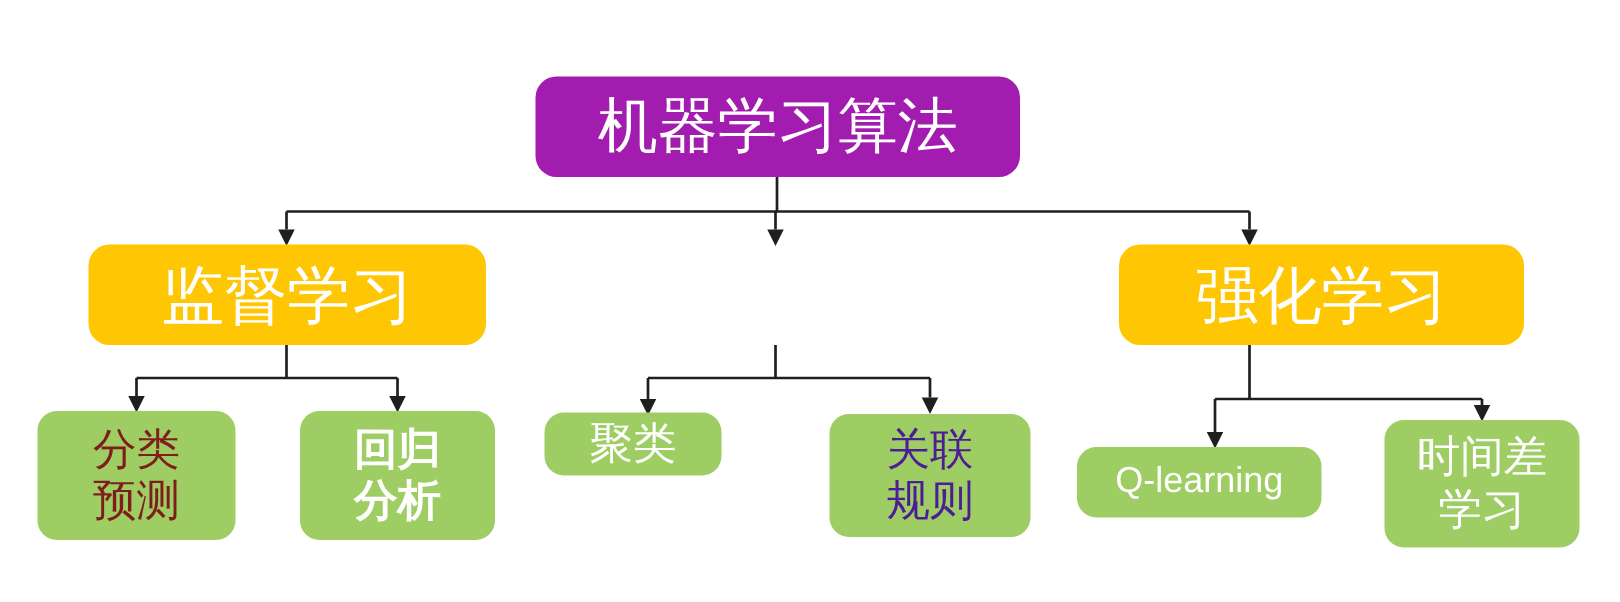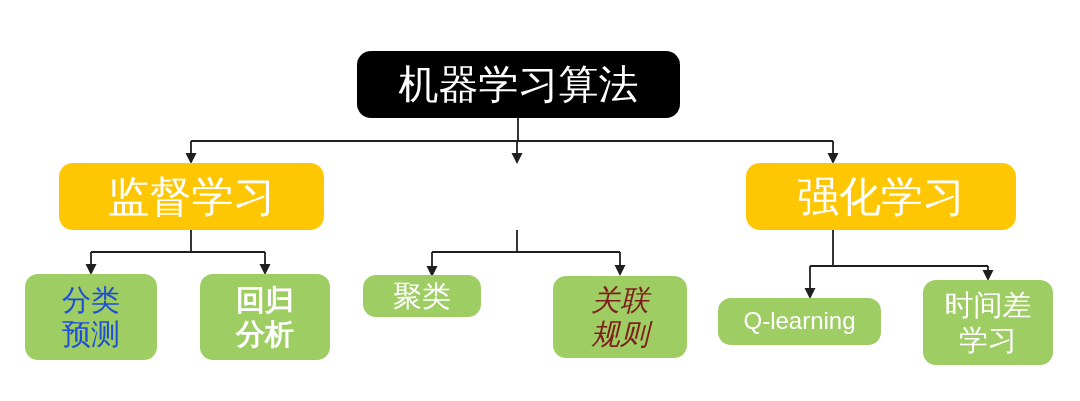--- a/index.html
+++ b/index.html
@@ -83,48 +83,48 @@
       <polygon points="827.5,153 838.5,153 833,164"></polygon>
       <polygon points="85.5,264 96.5,264 91,275"></polygon>
       <polygon points="259.5,264 270.5,264 265,275"></polygon>
       <polygon points="426.5,266 437.5,266 432,277"></polygon>
       <polygon points="614.5,265 625.5,265 620,276"></polygon>
       <polygon points="804.5,288 815.5,288 810,299"></polygon>
       <polygon points="982.5,270 993.5,270 988,281"></polygon>
     </g>
   </svg>
 
-  <div class="node node-root" style="background-color: #000000; color: rgb(255, 255, 255);">
+  <div class="node node-root" style="background-color: #a21caf; color: rgb(255, 255, 255);">
     <span class="label">机器学习算法</span>
   </div>
 
   <div class="node node-l2-a" style="background-color: rgb(255, 198, 3); color: rgb(255, 255, 255);">
     <span class="label">监督学习</span>
   </div>
 
 
   <div class="node node-l2-c" style="background-color: rgb(255, 198, 3); color: rgb(255, 255, 255); margin-left: 48px;">
     <span class="label">强化学习</span>
   </div>
 
-  <div class="node node-leaf node-leaf-1" style="background-color: rgb(158, 205, 99); color: #1d4ed8;">
+  <div class="node node-leaf node-leaf-1" style="background-color: rgb(158, 205, 99); color: #7f1d1d;">
     <span class="label">分类
 预测</span>
   </div>
 
   <div class="node node-leaf node-leaf-2" style="background-color: rgb(158, 205, 99); color: rgb(255, 255, 255);">
     <span class="label">回归
 分析</span>
   </div>
 
   <div class="node node-leaf node-leaf-3" style="background-color: rgb(158, 205, 99); color: rgb(255, 255, 255);">
     <span class="label">聚类</span>
   </div>
 
-  <div class="node node-leaf node-leaf-4" style="background-color: rgb(158, 205, 99); color: #7f1d1d; font-style: italic;">
+  <div class="node node-leaf node-leaf-4" style="background-color: rgb(158, 205, 99); color: #4c1d95;">
     <span class="label">关联
 规则</span>
   </div>
 
   <div class="node node-leaf node-leaf-5" style="background-color: rgb(158, 205, 99); color: rgb(255, 255, 255);">
     <span class="label">Q-learning</span>
   </div>
 
   <div class="node node-leaf node-leaf-6" style="background-color: rgb(158, 205, 99); color: rgb(255, 255, 255);">
     <span class="label">时间差

